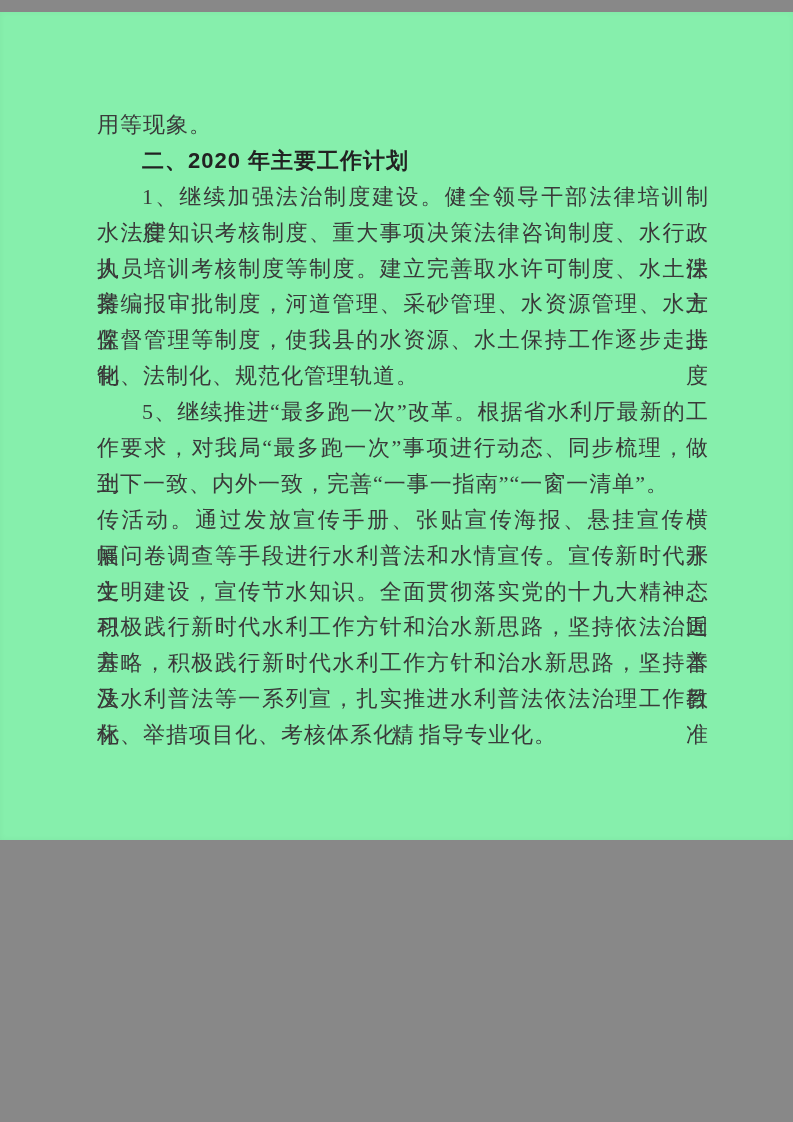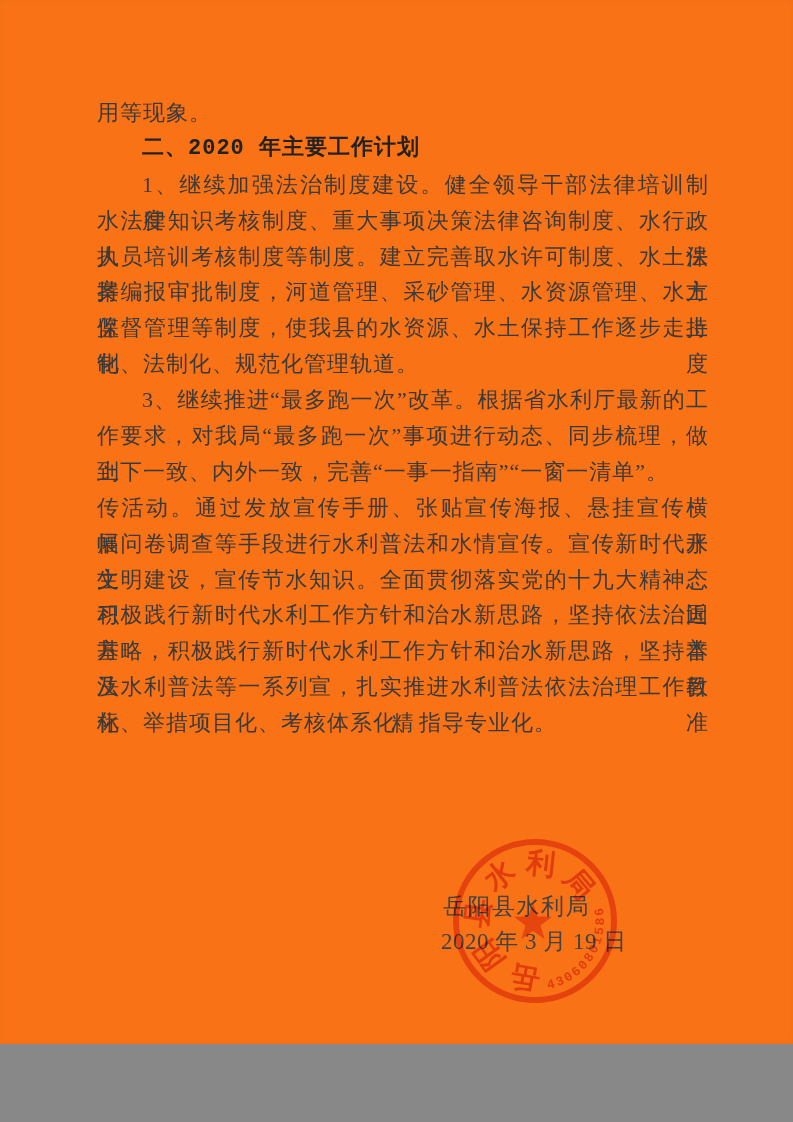--- a/index.html
+++ b/index.html
@@ -1,23 +1,23 @@
 <!DOCTYPE html>
 <html><head>
 <meta charset="utf-8">
 <style>
   html,body{margin:0;padding:0;background:#888;}
   .page{
     position:relative;
-    width:793px;height:1044px;
-    background:#f97316;
+    width:793px;height:828px;
+    background:#86efac;
     overflow:hidden;
     font-family:"Liberation Serif","DejaVu Serif",serif;
     color:#3a3a3a;
-    margin:0 auto;
+    margin:12px auto;
     box-shadow:inset 0 0 6px rgba(0,0,0,0.04);
   }
   .doc-text{
     position:absolute;
     left:97px;top:95px;width:612px;
   }
   .line{
     font-size:22px;
     height:35.9px;
     line-height:35.9px;
@@ -26,21 +26,21 @@
     overflow:visible;
   }
   .line.fill{
     text-align:justify;
     text-align-last:justify;
   }
   .line.indent{
     padding-left:45px;
   }
   .line.heading{
-    font-family:Liberation Mono, monospace;
+    font-family:Liberation Sans, sans-serif;
     font-weight:bold;
     color:#222;
   }
   .signature{
     position:absolute;
     left:443px;top:891px;
     font-size:23px;
     letter-spacing:1.5px;
     color:#424242;
   }
@@ -76,21 +76,21 @@
 
   <div class="doc-text">
     <div class="line">用等现象。</div>
     <div class="line heading indent">二、2020 年主要工作计划</div>
     <div class="line indent fill">1、继续加强法治制度建设。健全领导干部法律培训制度、</div>
     <div class="line fill">水法律知识考核制度、重大事项决策法律咨询制度、水行政执法</div>
     <div class="line fill">人员培训考核制度等制度。建立完善取水许可制度、水土保持方</div>
     <div class="line fill">案编报审批制度，河道管理、采砂管理、水资源管理、水土保持</div>
     <div class="line fill">监督管理等制度，使我县的水资源、水土保持工作逐步走上制度</div>
     <div class="line">化、法制化、规范化管理轨道。</div>
-    <div class="line indent fill">3、继续推进“最多跑一次”改革。根据省水利厅最新的工</div>
+    <div class="line indent fill">5、继续推进“最多跑一次”改革。根据省水利厅最新的工</div>
     <div class="line fill">作要求，对我局“最多跑一次”事项进行动态、同步梳理，做到</div>
     <div class="line">上下一致、内外一致，完善“一事一指南”“一窗一清单”。</div>
     <div class="line fill">传活动。通过发放宣传手册、张贴宣传海报、悬挂宣传横幅、开</div>
     <div class="line fill">展问卷调查等手段进行水利普法和水情宣传。宣传新时代水生态</div>
     <div class="line fill">文明建设，宣传节水知识。全面贯彻落实党的十九大精神、习近</div>
     <div class="line fill">积极践行新时代水利工作方针和治水新思路，坚持依法治国基本</div>
     <div class="line fill">方略，积极践行新时代水利工作方针和治水新思路，坚持普法教</div>
     <div class="line fill">及水利普法等一系列宣，扎实推进水利普法依法治理工作目标精准</div>
     <div class="line">化、举措项目化、考核体系化、指导专业化。</div>
   </div>

